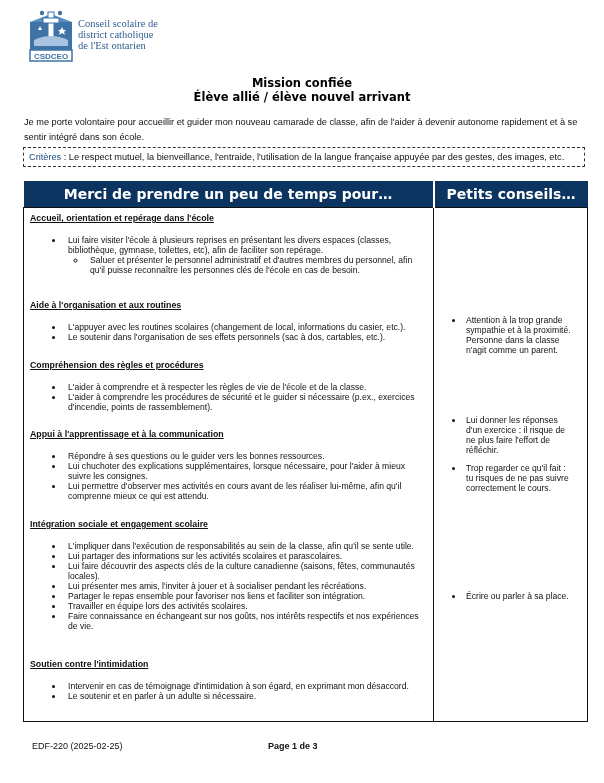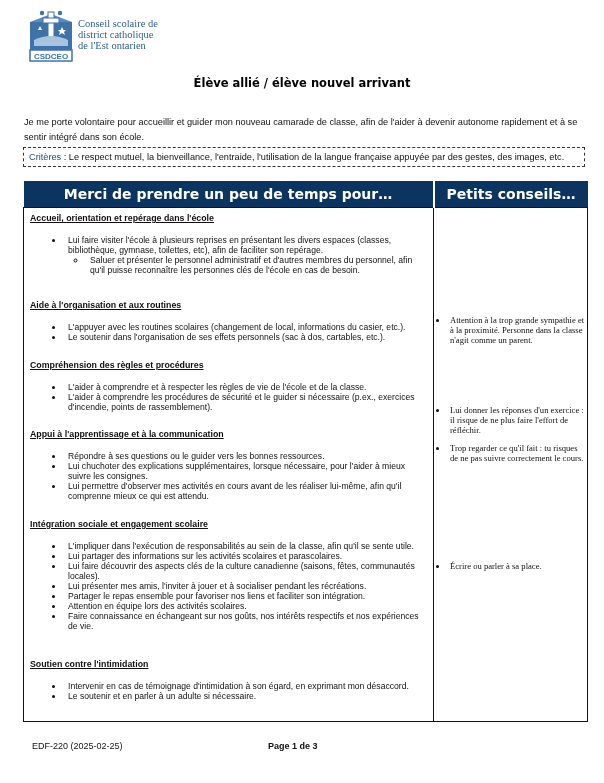--- a/index.html
+++ b/index.html
@@ -48,21 +48,21 @@
       font-size: 8.6px; line-height: 10px;
     }
     .col-left { width: 410px; }
     .col-right { width: 154px; }
     .section { padding: 5px 6px 0 6px; }
     .sec-title { font-weight: bold; font-size: 8.8px; margin: 0 0 12px 0; text-decoration: underline; }
     ul { margin: 0 0 8px 0; padding-left: 34px; }
     li { margin: 0; padding-left: 4px; }
     ul.sub { list-style-type: circle; padding-left: 22px; margin-bottom: 0; }
     .tips { padding: 0 6px 0 4px; }
-    .tips ul { padding-left: 14px; margin: 0; font-family: Liberation Serif, serif; }
+    .tips ul { padding-left: 14px; margin: 16px; }
     .tips li { margin-bottom: 8px; padding-left: 2px; }
     .footer-left {
       position: absolute; left: 32px; top: 741px; font-size: 9px; color: #111;
     }
     .footer-center {
       position: absolute; left: 268px; top: 741px; font-size: 9px; font-weight: bold; color: #111;
     }
   </style>
 </head>
 <body>
@@ -82,20 +82,21 @@
     <text x="23" y="49" font-size="8" font-weight="bold" text-anchor="middle" fill="#3f73a8" font-family="Liberation Sans, sans-serif">CSDCEO</text>
   </svg>
   <div class="logo-text">
     <div>Conseil scolaire de</div>
     <div>district catholique</div>
     <div>de l'Est ontarien</div>
   </div>
 </div>
 
 <div class="title-block">
+  <div>Mission confiée</div>
   <div>Élève allié / élève nouvel arrivant</div>
 </div>
 
 <div class="intro">Je me porte volontaire pour accueillir et guider mon nouveau camarade de classe, afin de l'aider à devenir autonome rapidement et à se sentir intégré dans son école.</div>
 
 <div class="criteria">
   <span class="lab">Critères</span><span> : </span><span>Le respect mutuel, la bienveillance, l'entraide, l'utilisation de la langue française appuyée par des gestes, des images, etc.</span>
 </div>
 
 <table class="main">
@@ -144,21 +145,21 @@
           </ul>
         </div>
         <div class="section" style="height:135px;">
           <p class="sec-title">Intégration sociale et engagement scolaire</p>
           <ul>
             <li>L'impliquer dans l'exécution de responsabilités au sein de la classe, afin qu'il se sente utile.</li>
             <li>Lui partager des informations sur les activités scolaires et parascolaires.</li>
             <li>Lui faire découvrir des aspects clés de la culture canadienne (saisons, fêtes, communautés locales).</li>
             <li>Lui présenter mes amis, l'inviter à jouer et à socialiser pendant les récréations.</li>
             <li>Partager le repas ensemble pour favoriser nos liens et faciliter son intégration.</li>
-            <li>Attention en équipe lors des activités scolaires.</li>
+            <li>Travailler en équipe lors des activités scolaires.</li>
             <li>Faire connaissance en échangeant sur nos goûts, nos intérêts respectifs et nos expériences de vie.</li>
           </ul>
         </div>
         <div class="section" style="height:62px;">
           <p class="sec-title">Soutien contre l'intimidation</p>
           <ul>
             <li>Intervenir en cas de témoignage d'intimidation à son égard, en exprimant mon désaccord.</li>
             <li>Le soutenir et en parler à un adulte si nécessaire.</li>
           </ul>
         </div>

